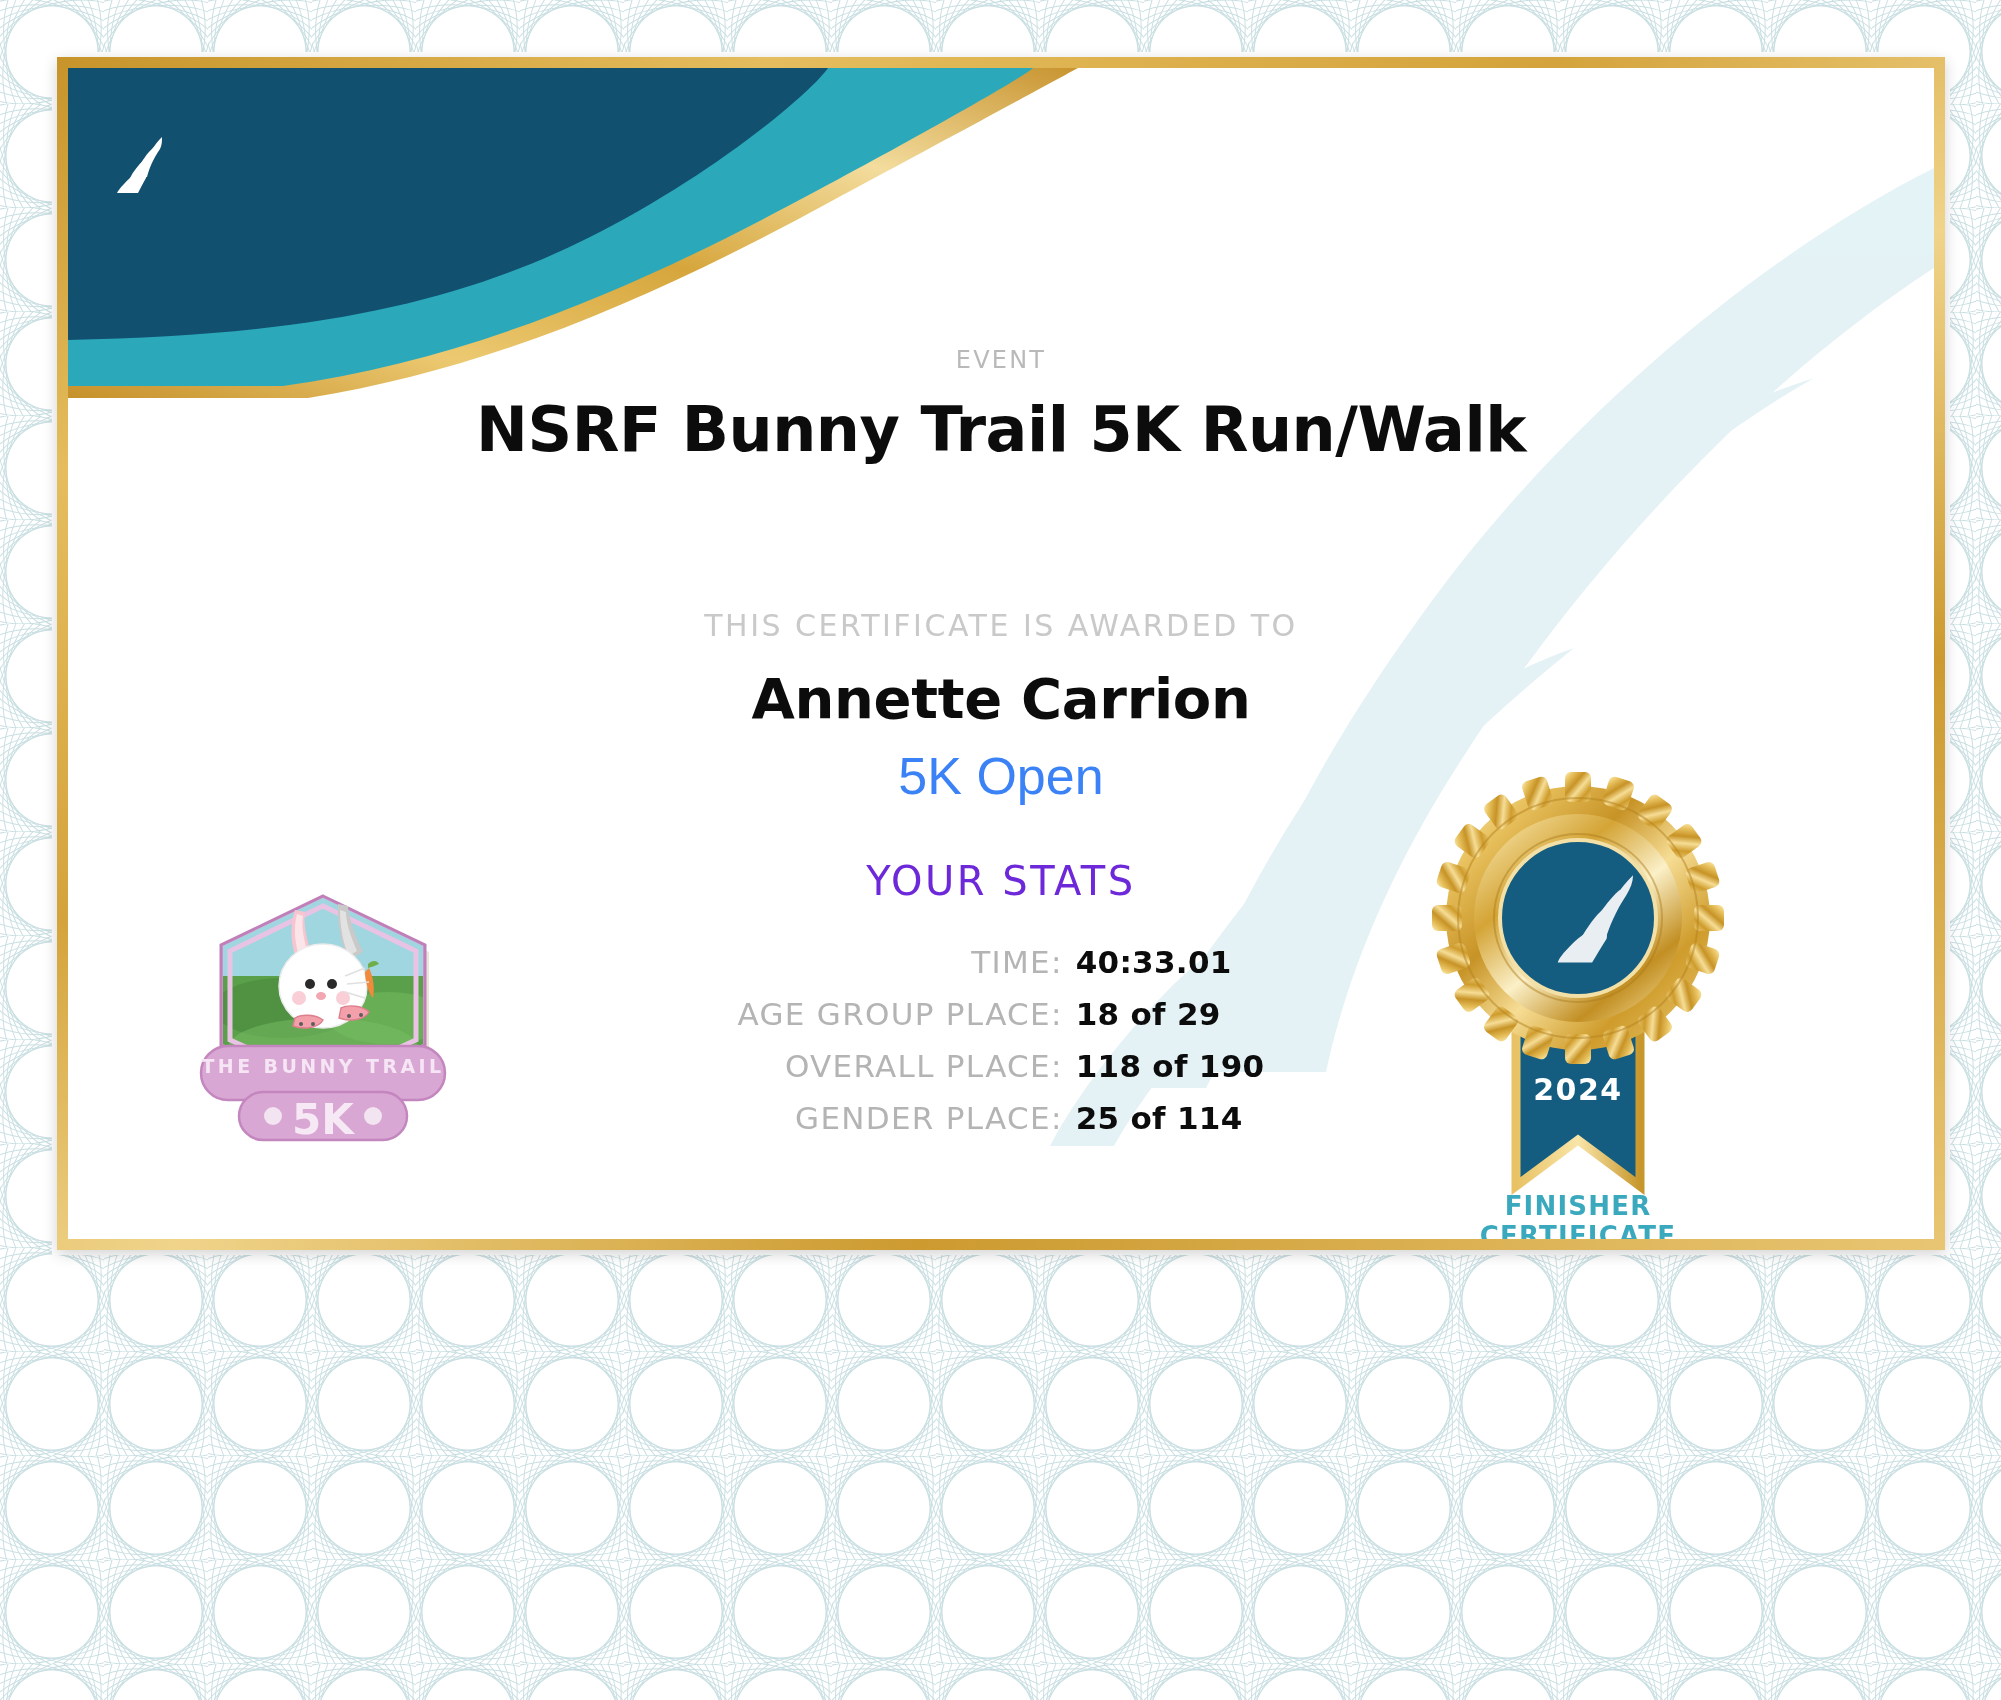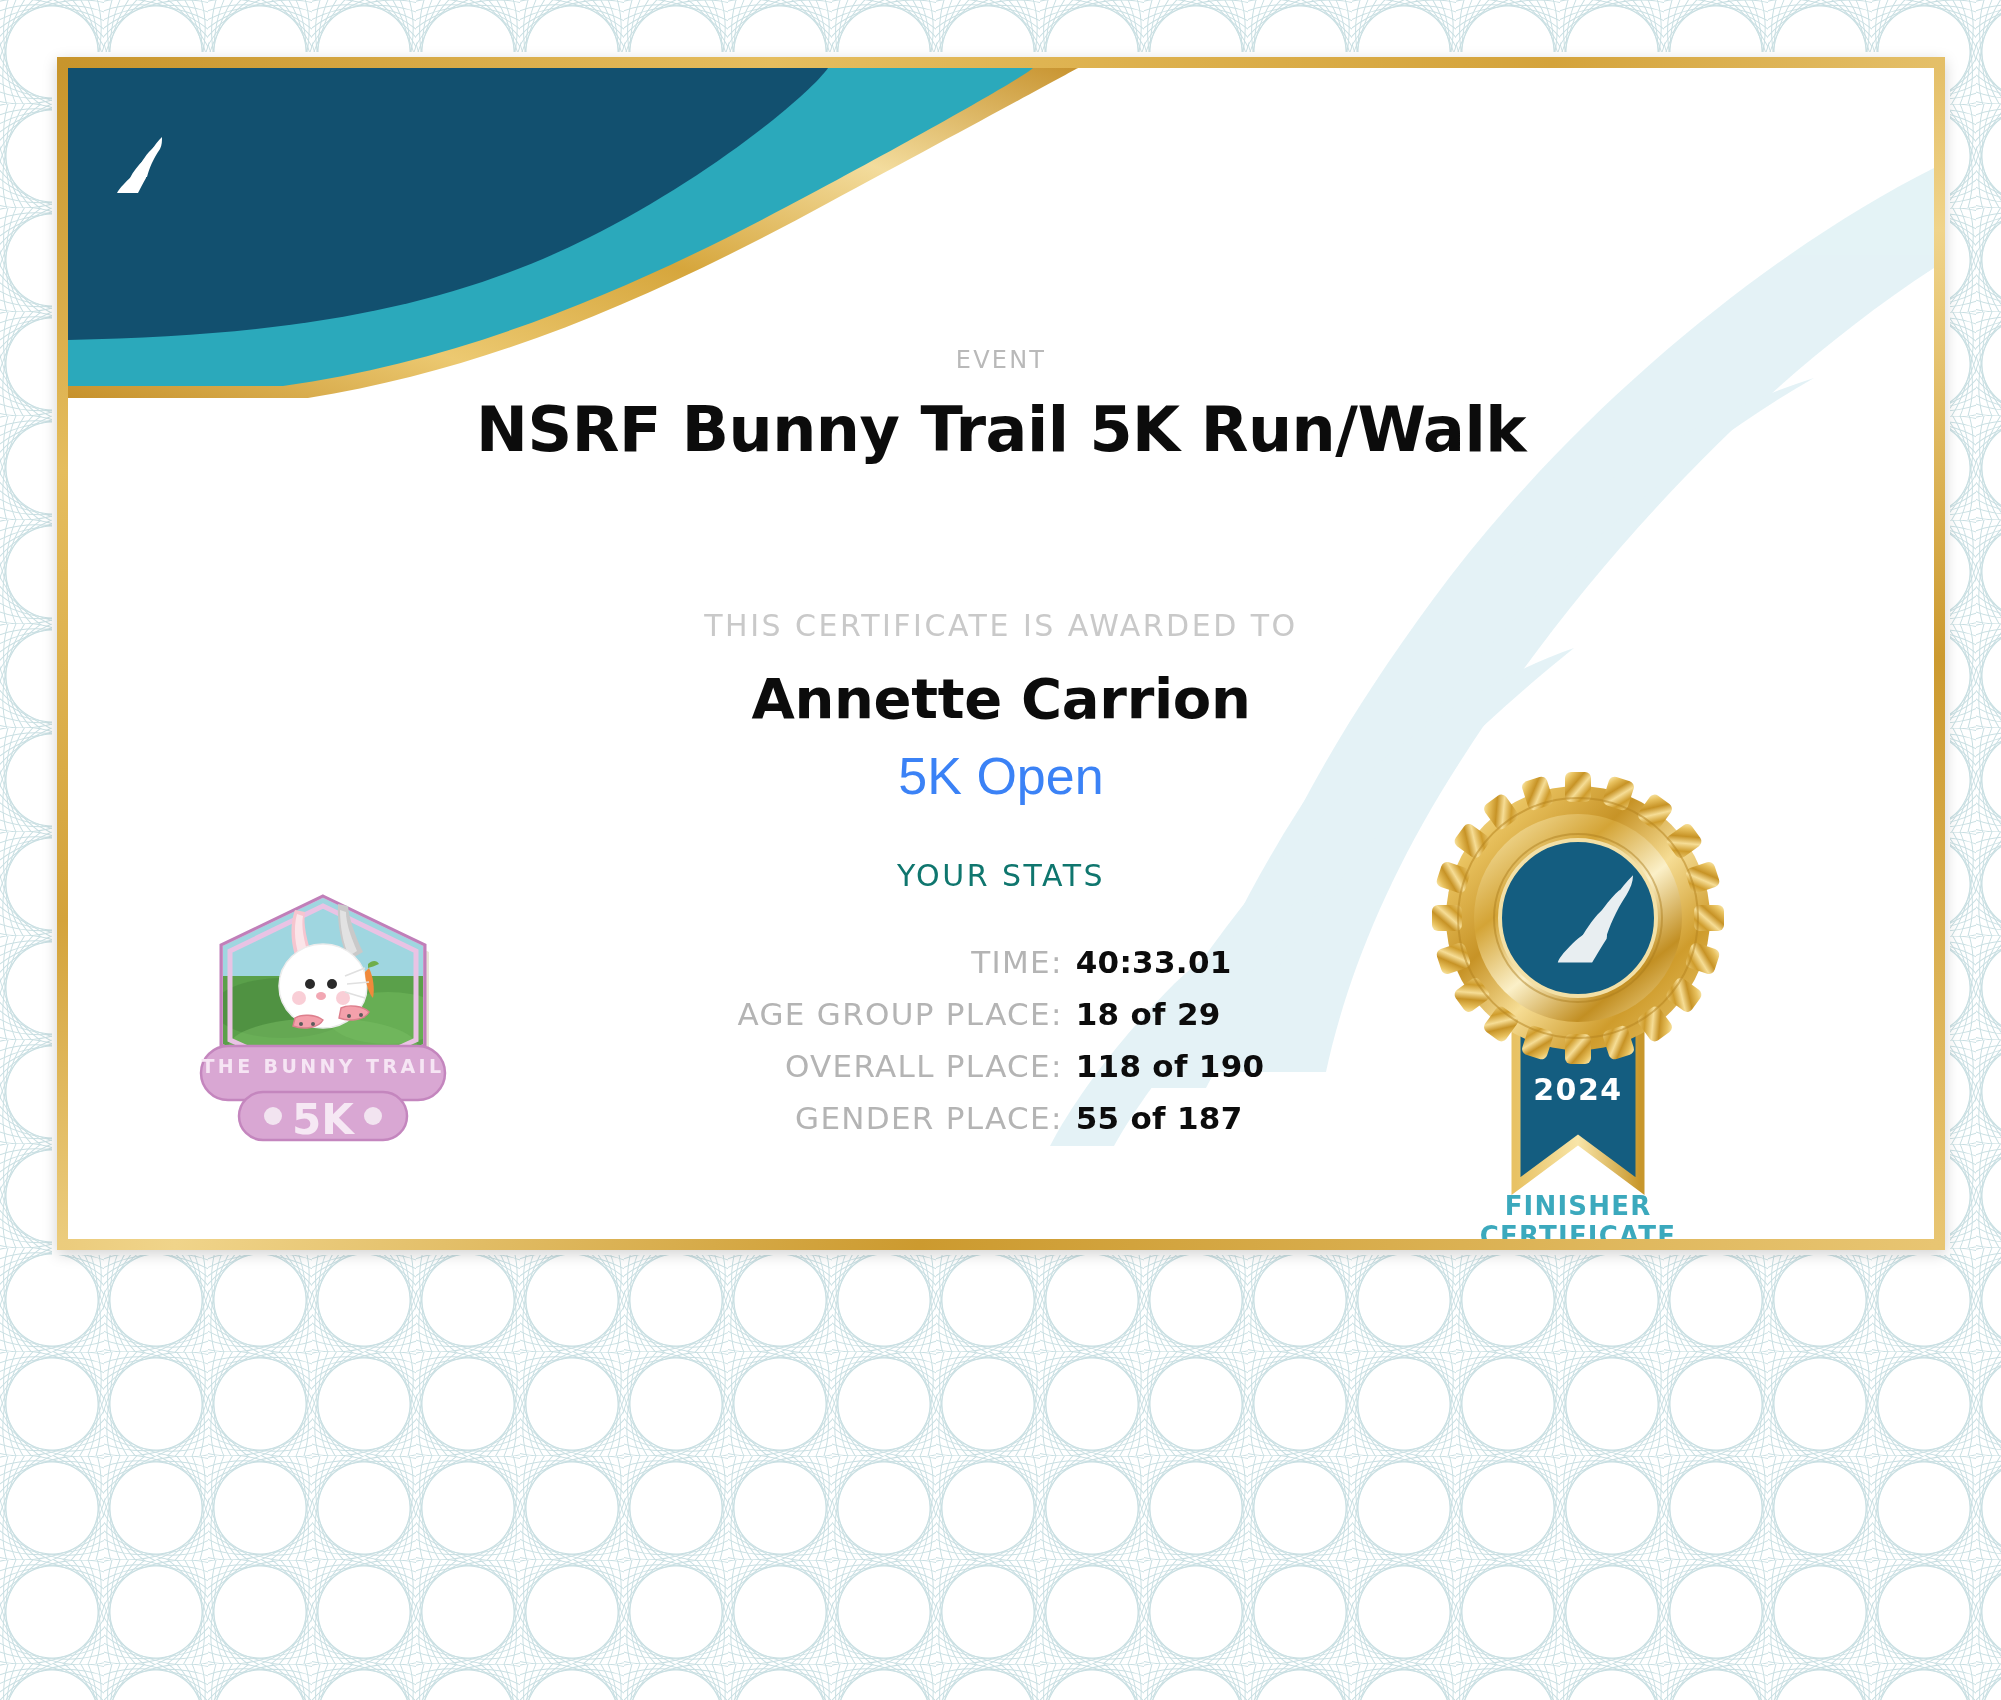--- a/index.html
+++ b/index.html
@@ -112,22 +112,22 @@
   #division {
     position:absolute; left:0; right:0; top:678px;
     font-size:52px;
     font-weight:400;
     color:#3b82f6;
     font-family:"Liberation Sans", sans-serif;
   }
 
   #stats-label {
     position:absolute; left:0; right:0; top:790px;
-    font-size:30px;
-    color:#0f766e;
+    font-size:40px;
+    color:#6d28d9;
     letter-spacing:2.5px;
   }
 
   
   #stats {
     position:absolute;
     left:50%;
     transform:translateX(-50%);
     top:868px;
     border-collapse:collapse;
@@ -281,21 +281,21 @@
         <tr>
           <td class="stat-key">AGE GROUP PLACE:</td>
           <td class="stat-val">18 of 29</td>
         </tr>
         <tr>
           <td class="stat-key">OVERALL PLACE:</td>
           <td class="stat-val">118 of 190</td>
         </tr>
         <tr>
           <td class="stat-key">GENDER PLACE:</td>
-          <td class="stat-val">55 of 187</td>
+          <td class="stat-val">25 of 114</td>
         </tr>
       </tbody>
     </table>
   </div>
 
   <svg id="bunny-medal" viewBox="0 0 300 290" aria-hidden="true">
     <defs>
       <clipPath id="hexclip">
         <path d="M150 30 L250 78 L250 176 L150 222 L50 176 L50 78 Z"></path>
       </clipPath>

